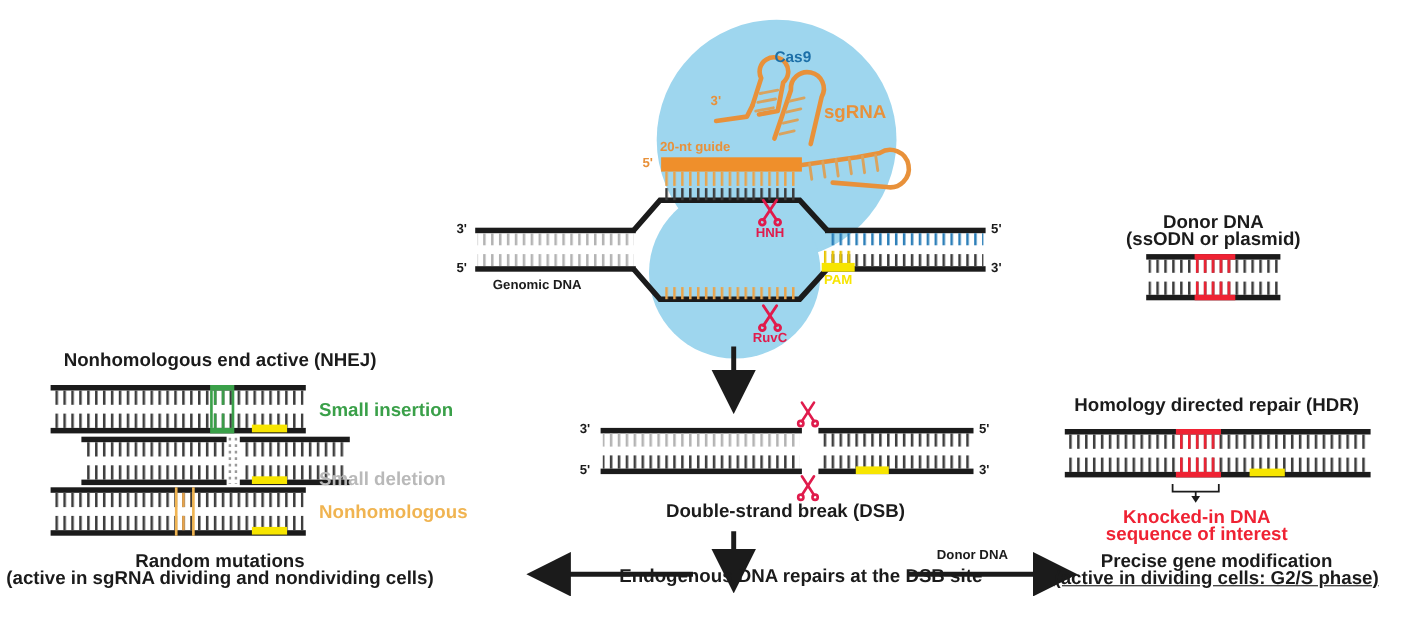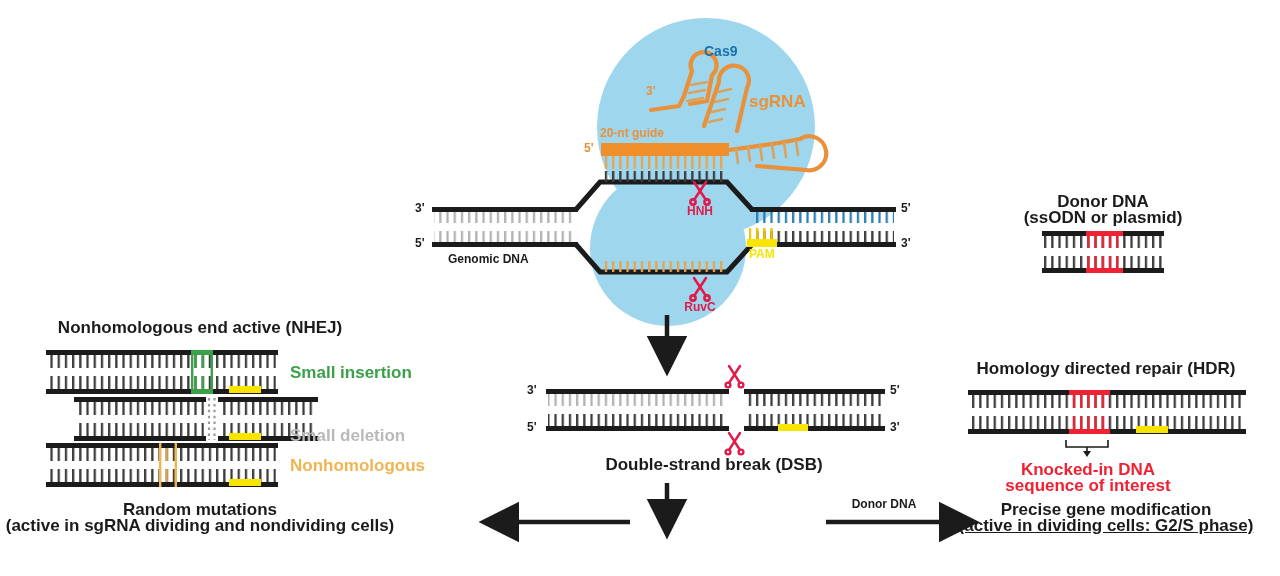--- a/index.html
+++ b/index.html
@@ -253,20 +253,21 @@
 <div class="lbl b sz12 dark" style="left:415px;top:236px;">5'</div>
 <div class="lbl b sz12 dark" style="left:901px;top:201px;">5'</div>
 <div class="lbl b sz12 dark" style="left:901px;top:236px;">3'</div>
 
 <div class="lbl b sz12 dark" style="left:527px;top:383px;">3'</div>
 <div class="lbl b sz12 dark" style="left:527px;top:420px;">5'</div>
 <div class="lbl b sz12 dark" style="left:890px;top:383px;">5'</div>
 <div class="lbl b sz12 dark" style="left:890px;top:420px;">3'</div>
 <div class="lbl b sz13 dark c" style="left:714px;top:455px;">Double-strand break (DSB)</div>
 
+<div class="lbl b sz13 dark c" style="left:728px;top:514px;">Endogenous DNA repairs at the DSB site</div>
 <div class="lbl b sz12 dark c" style="left:884px;top:497px;">Donor DNA</div>
 
 <div class="lbl b sz13 dark c" style="left:200px;top:318px;">Nonhomologous end active (NHEJ)</div>
 <div class="lbl b sz13 green" style="left:290px;top:363px;">Small insertion</div>
 <div class="lbl b sz13 grey" style="left:290px;top:410px;margin-top:16px;">Small deletion</div>
 <div class="lbl b sz13 amber" style="left:290px;top:456px;">Nonhomologous</div>
 <div class="lbl b sz13 dark c" style="left:200px;top:500px;">Random mutations</div>
 <div class="lbl b sz13 dark c" style="left:200px;top:516px;">(active in sgRNA dividing and nondividing cells)</div>
 
 <div class="lbl b sz13 dark c" style="left:1103px;top:192px;">Donor DNA</div>

